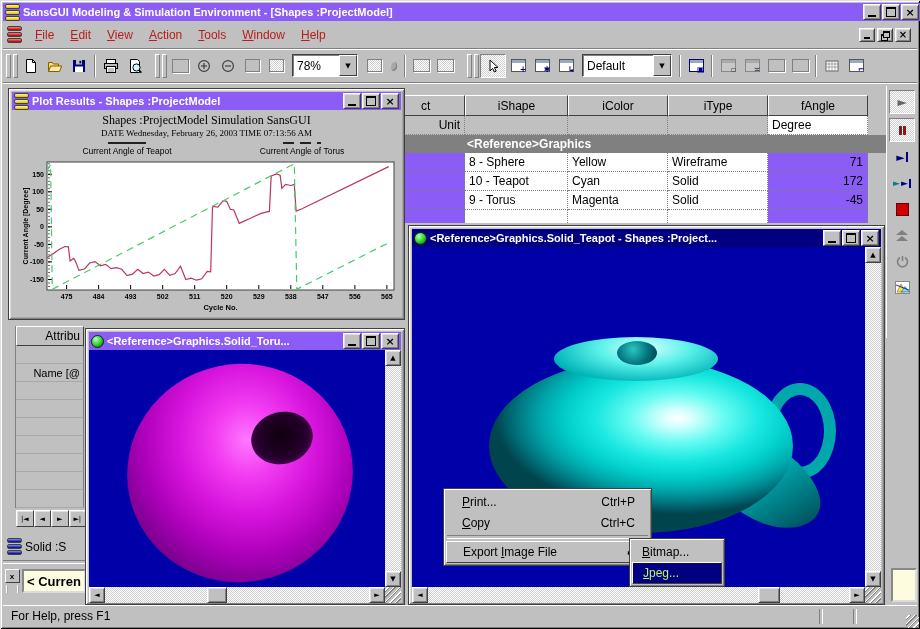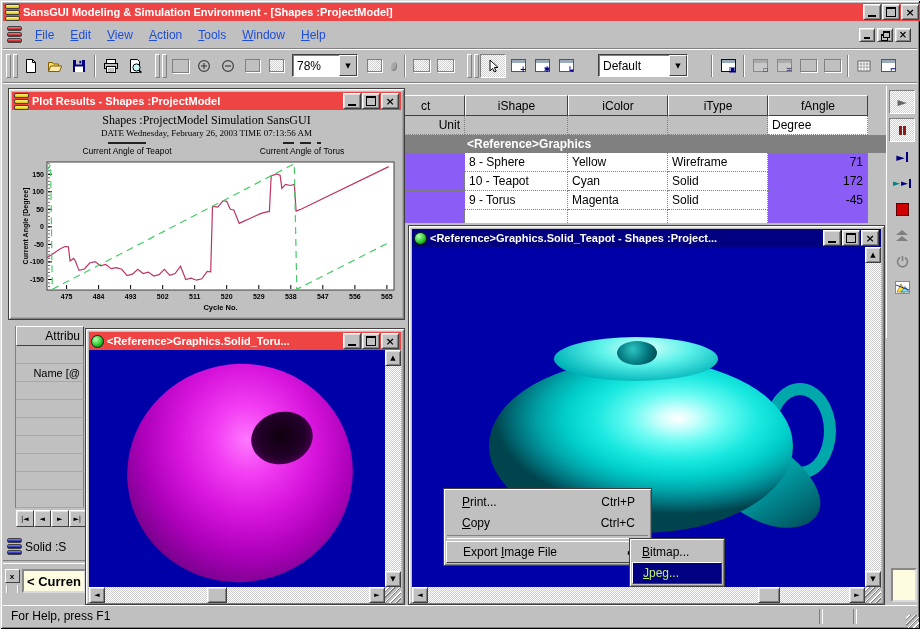--- a/index.html
+++ b/index.html
@@ -10,21 +10,21 @@
   .abs{position:absolute}
   .nosel{user-select:none}
   .fl::first-letter{text-decoration:underline}
   .ul{text-decoration:underline}
 
   
   .winframe{position:absolute;background:#c0c0c0;border:1px solid #404040;
     box-shadow: inset 1px 1px 0 #fff, inset -1px -1px 0 #808080, inset 2px 2px 0 #dfdfdf, inset -2px -2px 0 #a8a8a8;
     padding:3px;box-sizing:border-box}
   .tbar{height:18px;display:flex;align-items:center;gap:3px;padding:0 2px;overflow:hidden}
-  .tbar.gray{background:#ef4444}.tbar.blue{background:#000080}
+  .tbar.gray{background:#8b5cf6}.tbar.blue{background:#000080}
   .tbar .tt{color:#fff;font-weight:bold;font-size:11px;white-space:nowrap;overflow:hidden;flex:1}
   .caps{display:flex;gap:1px;margin-left:auto}
   .cbtn{width:16px;height:14px;background:#c0c0c0;border:1px solid;border-color:#fff #404040 #404040 #fff;
         box-shadow: inset 1px 1px 0 #dfdfdf, inset -1px -1px 0 #808080;
         display:flex;align-items:center;justify-content:center;font-size:10px;line-height:1;color:#000;flex:0 0 auto}
   .cbtn .minbar{width:8px;height:2px;background:#000;margin-top:7px}
   .cbtn .maxbox{width:8px;height:7px;border:1px solid #000;border-top-width:2px}
   .cbtn .restbox{position:relative;width:9px;height:8px}
   .cbtn .restbox i{position:absolute;border:1px solid #000;border-top-width:2px;width:5px;height:4px;background:#c0c0c0}
   .cbtn .restbox i.b{left:0;top:3px}.cbtn .restbox i.f{right:0;top:0}
@@ -36,21 +36,21 @@
   .stack.yellow i{background:linear-gradient(#fff884,#e0c000)}
   .stack.red i{background:linear-gradient(#ff8080,#b00000)}
   .stack.navy i{background:linear-gradient(#8090ff,#000080)}
   .sphere{width:11px;height:11px;border-radius:50%;flex:0 0 auto;
     background:radial-gradient(circle at 35% 30%, #b4ffb4 0%, #30cc30 55%, #005800 100%);
     border:1px solid #003000}
 
   
   #menubar{left:3px;top:21px;width:914px;height:28px;border-bottom:1px solid #808080;
     box-shadow:0 1px 0 #fff;display:flex;align-items:center;padding:0 4px;box-sizing:border-box;gap:2px}
-  .mitem{display:inline-block;font-size:12px;padding:3px 7px;color:#1d4ed8}
+  .mitem{display:inline-block;font-size:12px;padding:3px 7px;color:#b91c1c}
   #toolbar{left:3px;top:49px;width:914px;height:34px;display:flex;align-items:center;padding:0 2px;box-sizing:border-box;border-bottom:1px solid #808080;box-shadow:0 1px 0 #fff}
   .grip{width:3px;height:22px;border:1px solid;border-color:#fff #808080 #808080 #fff;margin:0 1px}
   .tsep{width:1px;height:22px;background:#808080;border-right:1px solid #fff;margin:0 3px}
   .tbtn{width:24px;height:22px;display:flex;align-items:center;justify-content:center;flex:0 0 auto}
   .chk{background-image:conic-gradient(#fff 25%,#d0d0d0 0 50%,#fff 0 75%,#d0d0d0 0);background-size:2px 2px}
   .checked{border:1px solid;border-color:#808080 #fff #fff #808080}
   .combo{height:21px;display:flex;align-items:center;background:#fff;border:1px solid;border-color:#404040 #fff #fff #404040;
     box-shadow: inset 1px 1px 0 #808080;flex:0 0 auto}
   .combo .val{font-size:12px;padding:0 4px;flex:1;white-space:nowrap}
   .combo .drop{width:16px;align-self:stretch;background:#c0c0c0;border:1px solid;border-color:#fff #404040 #404040 #fff;
@@ -297,21 +297,21 @@
     <span class="tbtn">
         <span class="tw">
           <span class="mark">✱</span>
         </span>
       </span>
     <span class="tbtn">
         <span class="tw">
           <span class="mark">↳</span>
         </span>
       </span>
-    <span class="combo" style="width:88px;margin:0 20px">
+    <span class="combo" style="width:88px;margin:0 4px">
       <span class="val">Default</span>
       <span class="drop">▼</span>
     </span>
     <span class="tsep"></span>
     <span class="tbtn">
         <span class="tw" style="border-color:#000080">
           <span class="mark">▣</span>
         </span>
       </span>
     <span class="tsep"></span>

